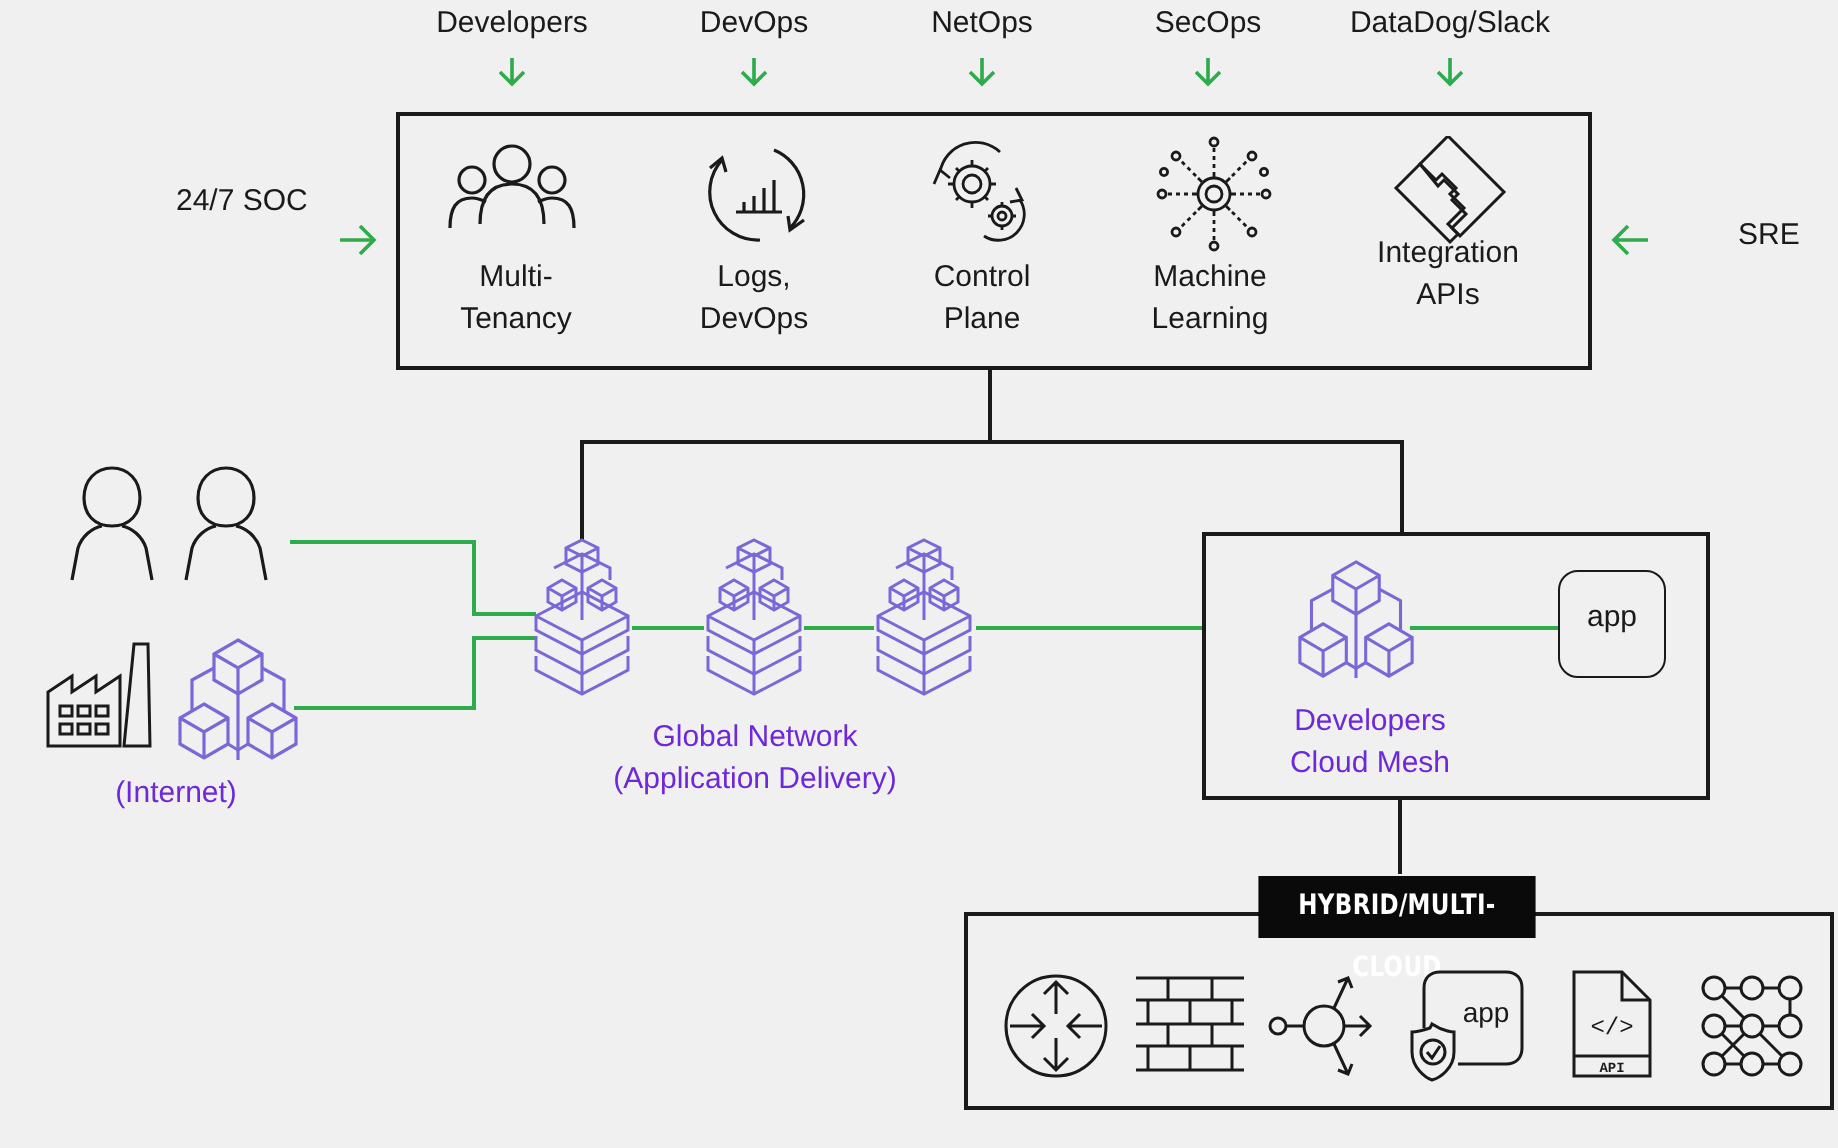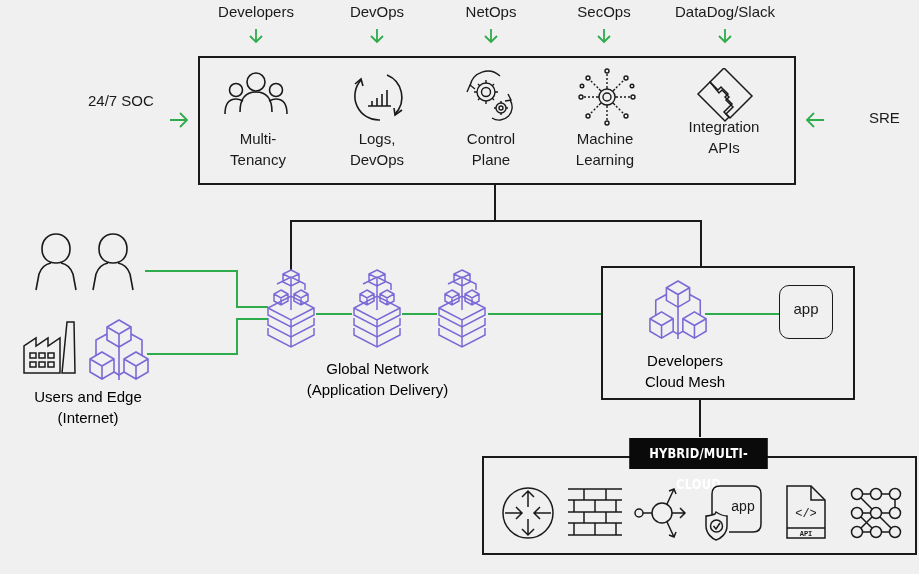--- a/index.html
+++ b/index.html
@@ -1,21 +1,21 @@
 <!DOCTYPE html>
 <html><head>
 <meta charset="utf-8">
 <style>
   html, body { margin: 0; padding: 0; }
   body {
     width: 919px; height: 574px; background: #f0f0f0; position: relative; overflow: hidden;
     font-family: "Liberation Sans", "DejaVu Sans", sans-serif; color: #1a1a1a;
   }
   .abs { position: absolute; }
-  .lbl { position: absolute; font-size: 15px; line-height: 21px; text-align: center; color: #000000; white-space: nowrap; }
+  .lbl { position: absolute; font-size: 15px; line-height: 21px; text-align: center; color: #6d28d9; white-space: nowrap; }
   .top-role { position: absolute; top: 3px; font-size: 15px; text-align: center; width: 130px; }
   .arrow-down { position: absolute; top: 26px; width: 20px; height: 20px; }
   .box { position: absolute; border: 2px solid #1a1a1a; box-sizing: border-box; }
   .tile-label { position: absolute; width: 110px; text-align: center; font-size: 15px; line-height: 21px; }
   .badge {
     position: absolute; background: #0a0a0a; color: #fff; font-weight: bold; font-size: 14px;
     letter-spacing: 0.2px; text-align: center; line-height: 31px; height: 31px;
     font-family: "DejaVu Sans", sans-serif; transform: scaleX(0.82); transform-origin: center;
   }
   svg.wire { position: absolute; left: 0; top: 0; }
@@ -189,21 +189,20 @@
 <svg class="abs" style="left:88px; top:318px" width="62" height="64" viewBox="0 0 62 64">
   <g stroke="#7b68d6" stroke-width="1.6" fill="none">
     <path d="M31 2 L43 9 L43 22 L31 29 L19 22 L19 9 Z M19 9 L31 16 L43 9 M31 16 V29"></path>
     <path d="M19 16 L8 22 V38 M43 16 L54 22 V38 M31 29 V62"></path>
     <path d="M14 34 L26 41 L26 54 L14 61 L2 54 L2 41 Z M2 41 L14 48 L26 41 M14 48 V61"></path>
     <path d="M48 34 L60 41 L60 54 L48 61 L36 54 L36 41 Z M36 41 L48 48 L60 41 M48 48 V61"></path>
     <path d="M26 54 L31 57 L36 54"></path>
   </g>
 </svg>
 <div class="lbl" style="left:14px; top:386px; width:148px;">
-  <div>Users and Edge</div>
   <div>(Internet)</div>
 </div>
 
 <svg class="abs" style="left:264px; top:268px" width="54" height="84" viewBox="0 0 54 84">
   <g stroke="#7b68d6" stroke-width="1.5" fill="none">
     <path d="M27 2 L35 6 V14 L27 18 L19 14 V6 Z M19 6 L27 10 L35 6 M27 10 V18"></path>
     <path d="M13 16 L27 9 L41 16 L41 22"></path>
     <path d="M17 22 L24 26 V33 L17 37 L10 33 V26 Z M10 26 L17 30 L24 26 M17 30 V37"></path>
     <path d="M37 22 L44 26 V33 L37 37 L30 33 V26 Z M30 26 L37 30 L44 26 M37 30 V37"></path>
     <path d="M27 18 V42"></path>

